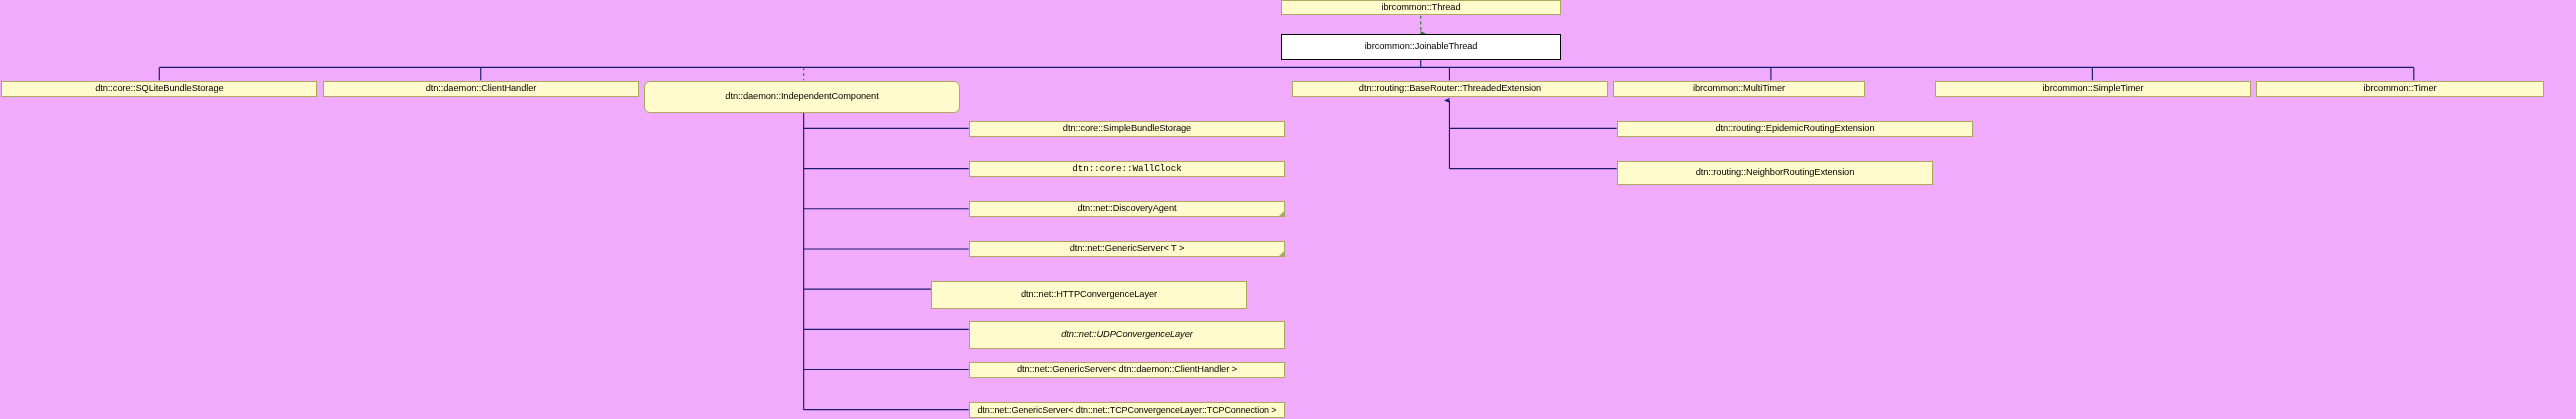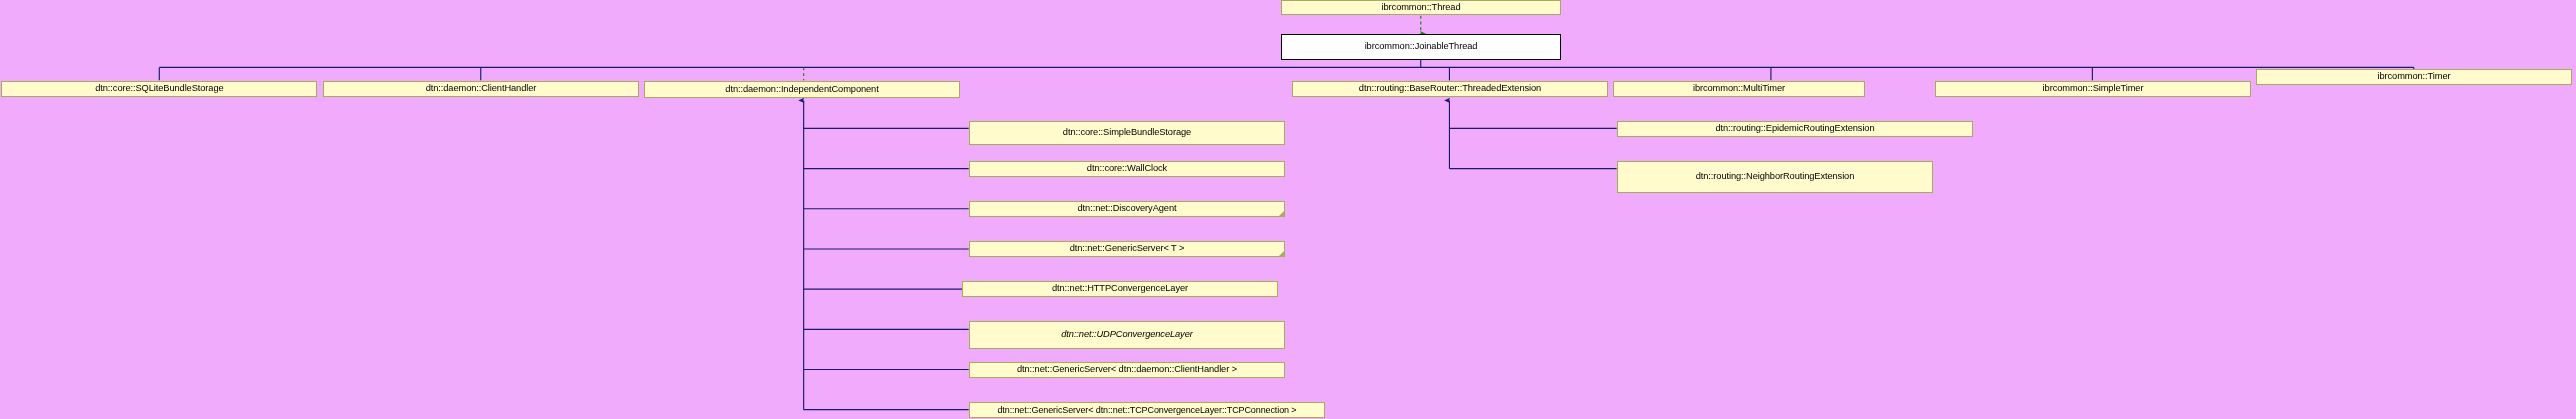--- a/index.html
+++ b/index.html
@@ -125,65 +125,65 @@
     <span class="node-label">ibrcommon::JoinableThread</span>
   </div>
 
   <div id="group-level2">
       <div class="node yellow" style="left: 1.4px; top: 81px; width: 316px; height: 16px;">
         <span class="node-label">dtn::core::SQLiteBundleStorage</span>
       </div>
       <div class="node yellow" style="left: 323px; top: 81px; width: 316px; height: 16px;">
         <span class="node-label">dtn::daemon::ClientHandler</span>
       </div>
-      <div class="node yellow" style="left: 644px; top: 81px; width: 316px; height: 17px;">
+      <div class="node yellow" style="left: 644px; top: 81px; width: 316px; height: 32px; border-radius: 6px;">
         <span class="node-label">dtn::daemon::IndependentComponent</span>
       </div>
       <div class="node yellow" style="left: 1292px; top: 81px; width: 316px; height: 16px;">
         <span class="node-label">dtn::routing::BaseRouter::ThreadedExtension</span>
       </div>
       <div class="node yellow" style="left: 1613px; top: 81px; width: 252px; height: 16px;">
         <span class="node-label">ibrcommon::MultiTimer</span>
       </div>
       <div class="node yellow" style="left: 1935px; top: 81px; width: 316px; height: 16px;">
         <span class="node-label">ibrcommon::SimpleTimer</span>
       </div>
-      <div class="node yellow" style="left: 2256px; top: 69px; width: 316px; height: 16px;">
+      <div class="node yellow" style="left: 2256px; top: 81px; width: 288px; height: 16px;">
         <span class="node-label">ibrcommon::Timer</span>
       </div>
     </div>
   <div id="group-ic">
-      <div class="node yellow" style="left: 969px; top: 121px; width: 316px; height: 24px;">
+      <div class="node yellow" style="left: 969px; top: 121px; width: 316px; height: 16px;">
         <span class="node-label">dtn::core::SimpleBundleStorage</span>
       </div>
-      <div class="node yellow" style="left: 969px; top: 161px; width: 316px; height: 16px;">
+      <div class="node yellow" style="left: 969px; top: 161px; width: 316px; height: 16px; font-family: Liberation Mono, monospace;">
         <span class="node-label">dtn::core::WallClock</span>
       </div>
       <div class="node yellow folded" style="left: 969px; top: 201px; width: 316px; height: 16px;">
         <span class="node-label">dtn::net::DiscoveryAgent</span>
       </div>
       <div class="node yellow folded" style="left: 969px; top: 241px; width: 316px; height: 16px;">
         <span class="node-label">dtn::net::GenericServer&lt; T &gt;</span>
       </div>
-      <div class="node yellow" style="left: 962px; top: 281px; width: 316px; height: 16px;">
+      <div class="node yellow" style="left: 931px; top: 281px; width: 316px; height: 28px;">
         <span class="node-label">dtn::net::HTTPConvergenceLayer</span>
       </div>
       <div class="node yellow" style="left: 969px; top: 321px; width: 316px; height: 28px; font-style: italic;">
         <span class="node-label">dtn::net::UDPConvergenceLayer</span>
       </div>
       <div class="node yellow" style="left: 969px; top: 362px; width: 316px; height: 16px;">
         <span class="node-label">dtn::net::GenericServer&lt; dtn::daemon::ClientHandler &gt;</span>
       </div>
-      <div class="node yellow" style="left: 969px; top: 402px; width: 356px; height: 16px;">
+      <div class="node yellow" style="left: 969px; top: 402px; width: 316px; height: 16px;">
         <span class="node-label" style="font-size: 9px;">dtn::net::GenericServer&lt; dtn::net::TCPConvergenceLayer::TCPConnection &gt;</span>
       </div>
     </div>
   <div id="group-te">
       <div class="node yellow" style="left: 1617px; top: 121px; width: 356px; height: 16px;">
         <span class="node-label">dtn::routing::EpidemicRoutingExtension</span>
       </div>
-      <div class="node yellow" style="left: 1617px; top: 161px; width: 316px; height: 32px;">
+      <div class="node yellow" style="left: 1617px; top: 161px; width: 316px; height: 24px;">
         <span class="node-label">dtn::routing::NeighborRoutingExtension</span>
       </div>
     </div>
 
 </div>
 
 
 </body></html>

